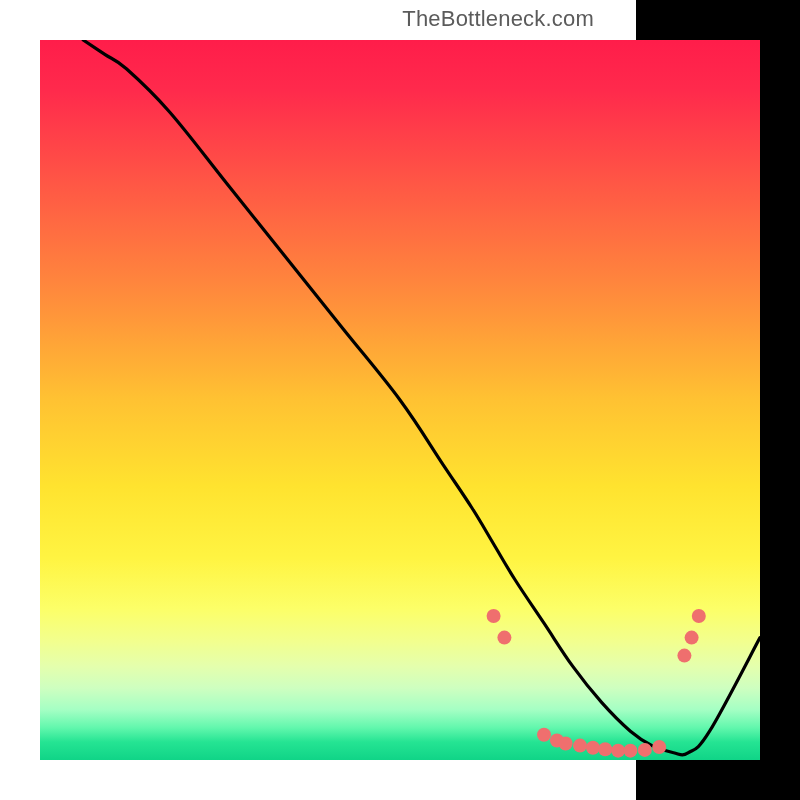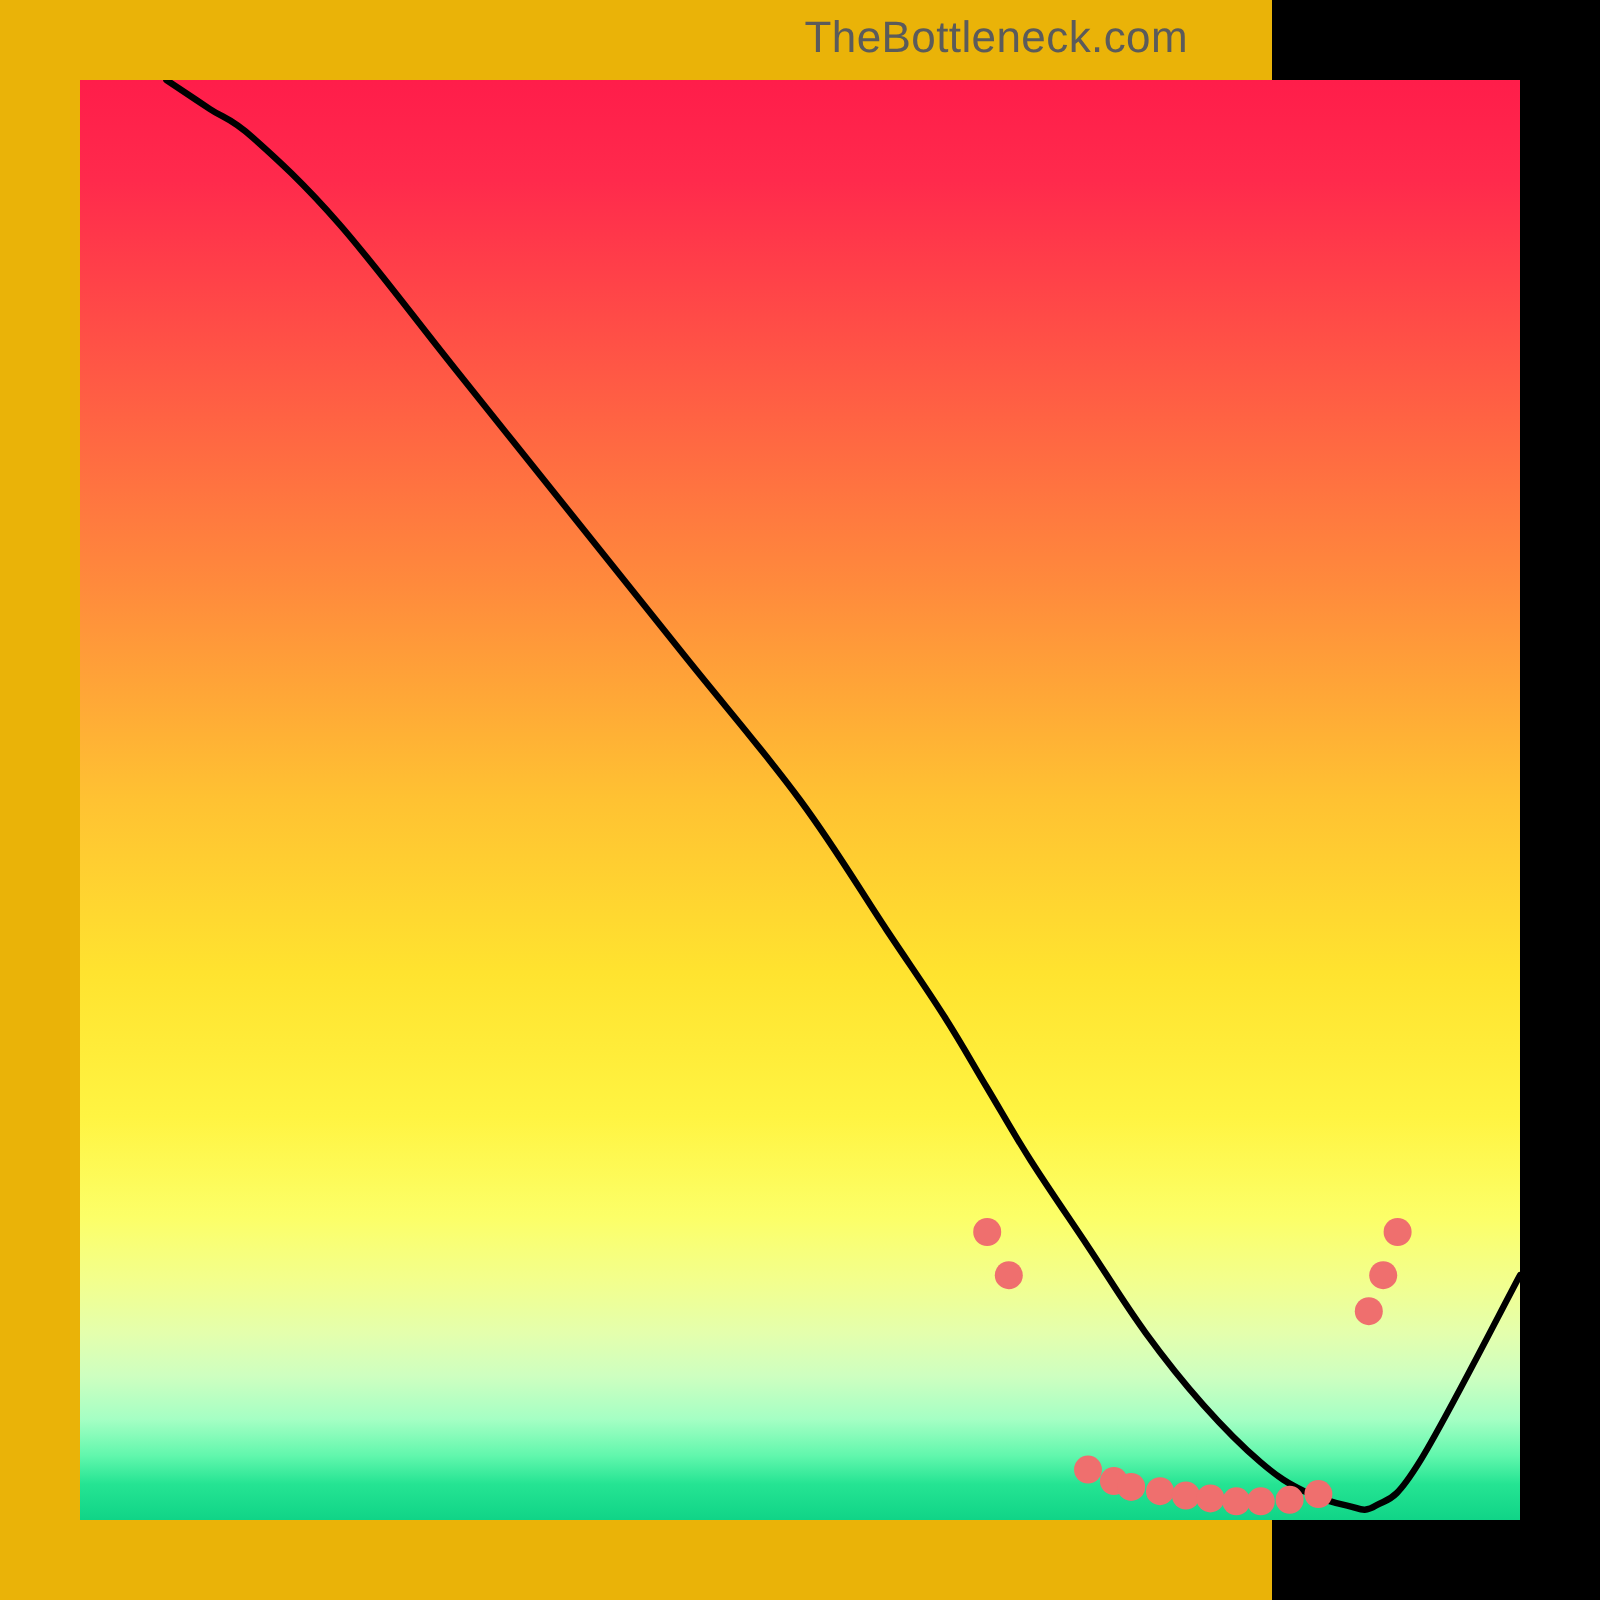--- a/index.html
+++ b/index.html
@@ -10,21 +10,21 @@
     background: #000;
     overflow: hidden;
     font-family: Arial, Helvetica, sans-serif;
   }
   .frame {
     position: absolute;
     left: 0;
     top: 0;
     width: 636px;
     height: 800px;
-    background: #eab308;
+    background: #ffffff;
   }
   .plot-area {
     position: absolute;
     left: 40px;
     top: 40px;
     width: 720px;
     height: 720px;
     overflow: hidden;
   }
   .gradient {

